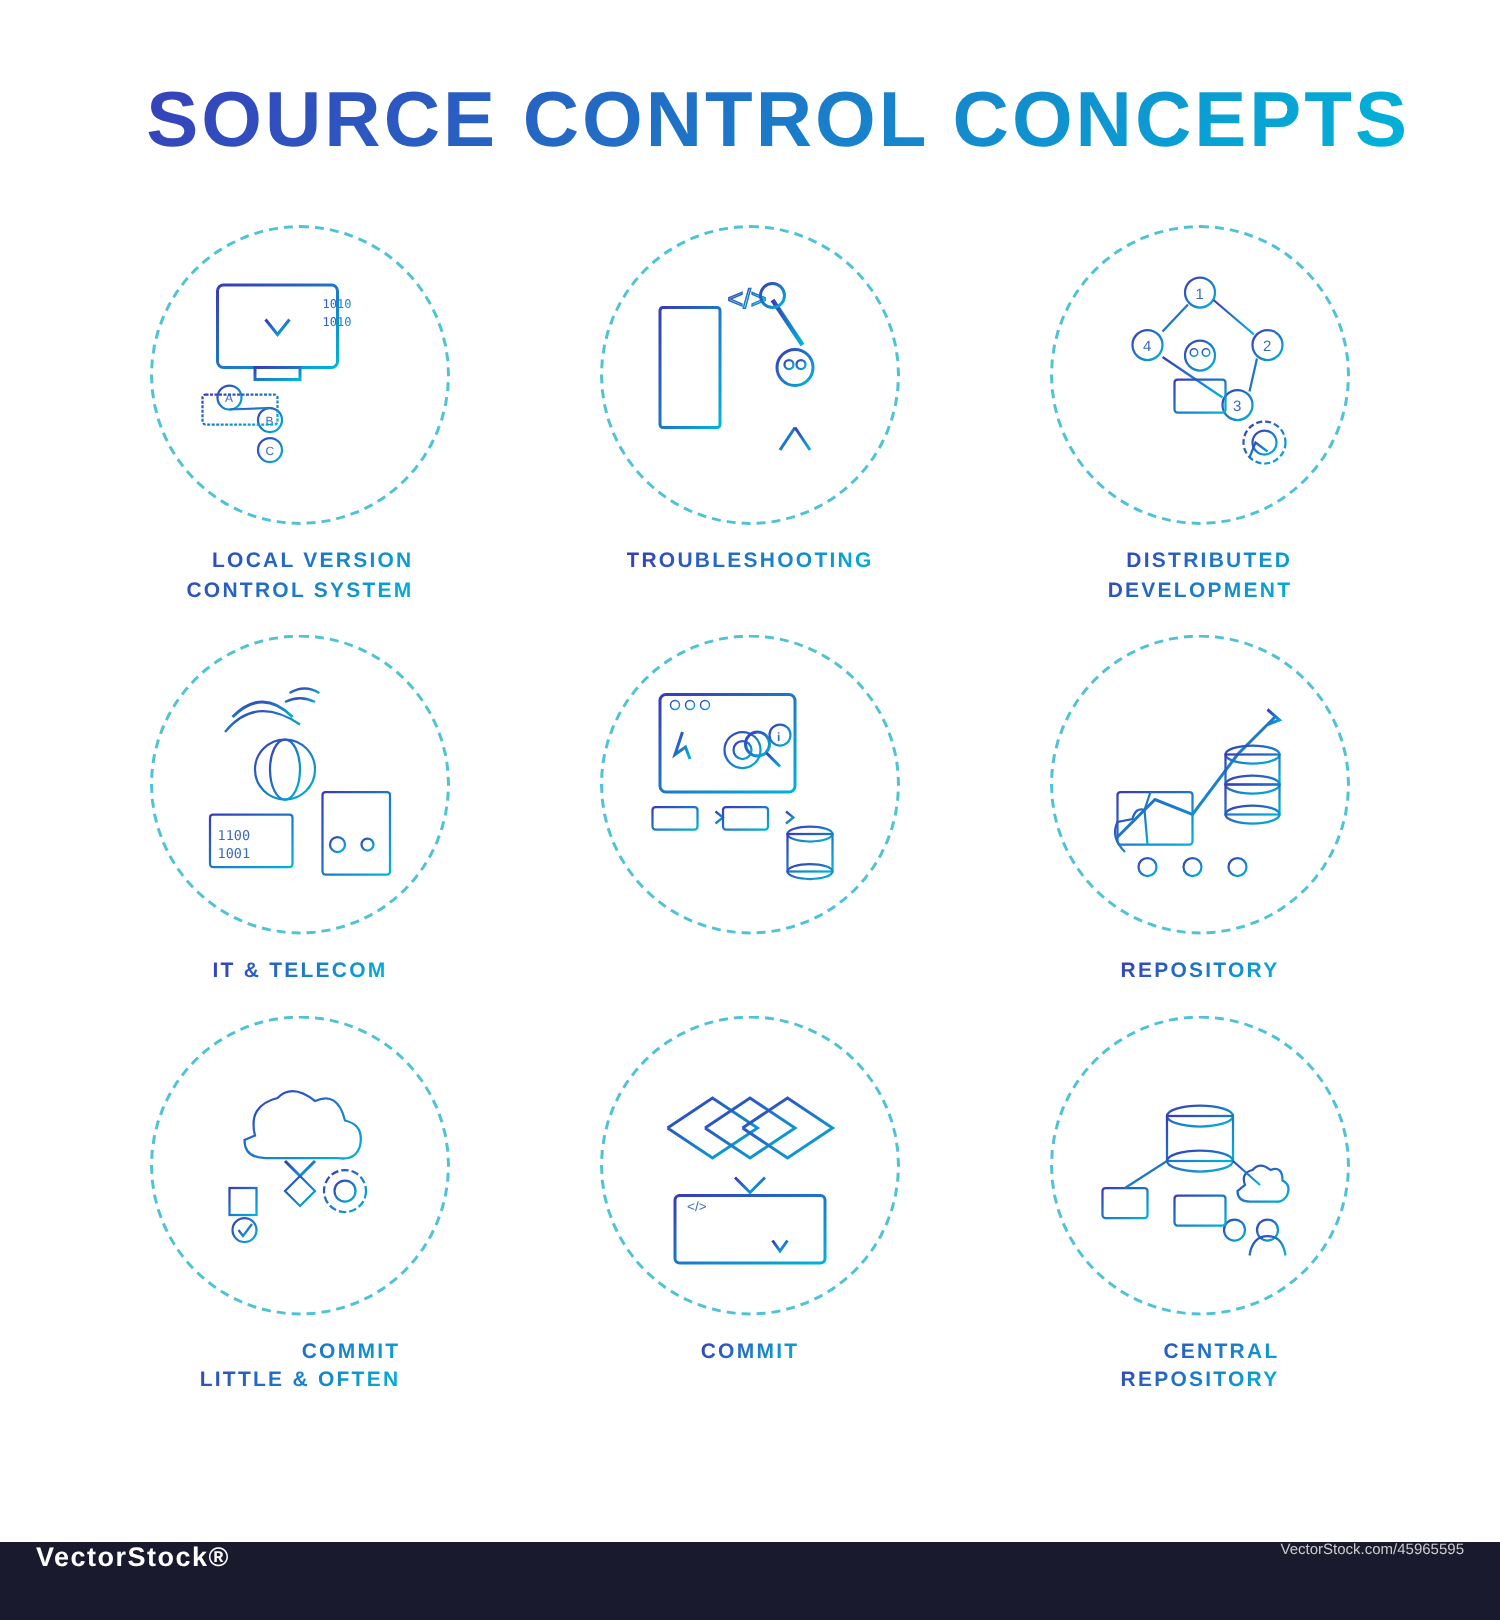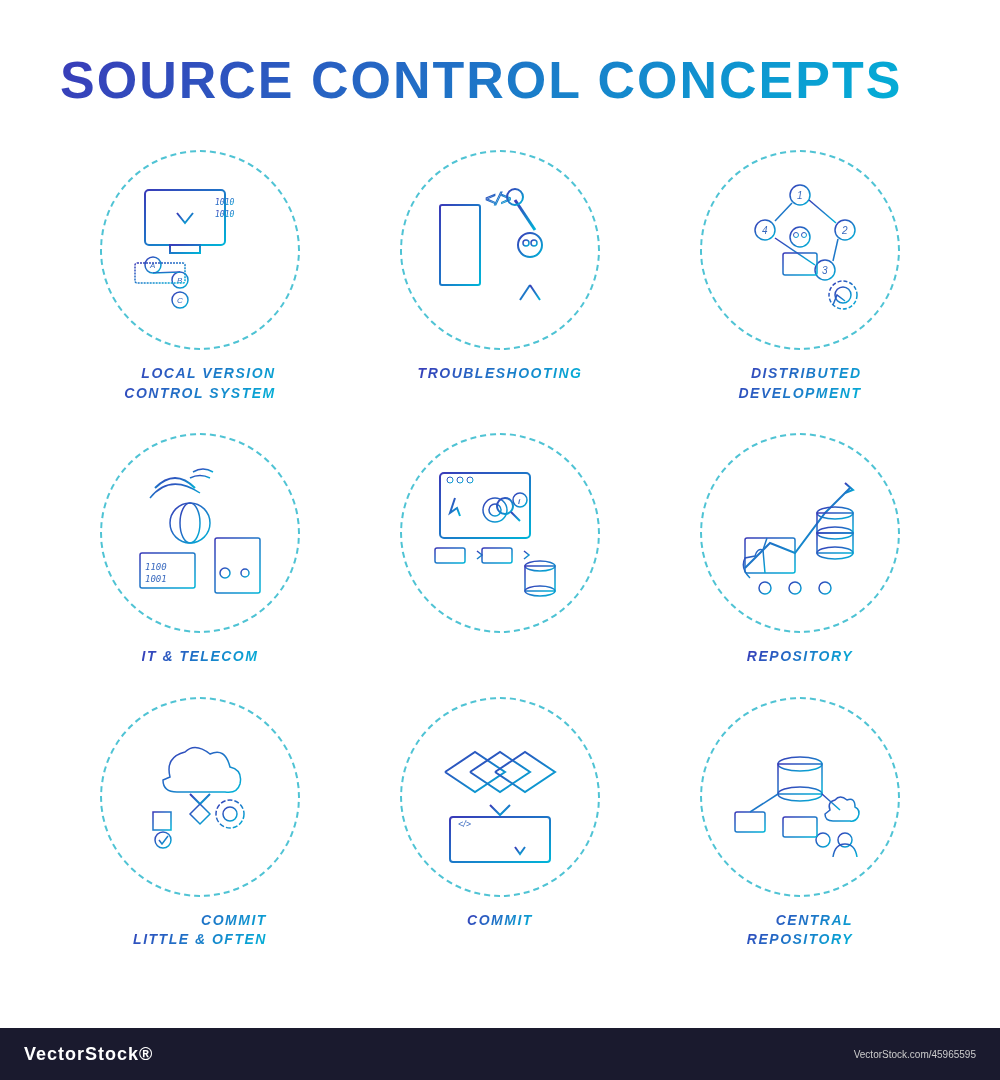--- a/index.html
+++ b/index.html
@@ -10,38 +10,37 @@
       font-family: 'Arial', sans-serif;
       overflow: hidden;
       position: relative;
     }
 
     .main-content {
       padding: 40px 60px 20px 60px;
     }
 
     .page-title {
-      text-align: left;
+      text-align: right;
       font-size: 52px;
       font-weight: 800;
       letter-spacing: 2px;
       background: linear-gradient(135deg, #3a3ab8 0%, #00b4d8 100%);
       -webkit-background-clip: text;
       -webkit-text-fill-color: transparent;
       background-clip: text;
       margin-bottom: 40px;
       padding-top: 10px;
     }
 
     .grid {
       display: grid;
       grid-template-columns: repeat(3, 1fr);
       grid-template-rows: repeat(3, auto);
-      gap: 30px 20px;
-      font-style: italic;
+      gap: 20px 20px;
     }
 
     .concept-item {
       display: flex;
       flex-direction: column;
       align-items: center;
       gap: 14px;
     }
 
     .icon-circle {
@@ -76,21 +75,20 @@
 
     
     .footer-bar {
       position: absolute;
       bottom: 0;
       left: 0;
       width: 1000px;
       height: 52px;
       background: #1a1a2e;
       display: flex;
-      align-items: center;
       justify-content: space-between;
       padding: 0 24px;
     }
 
     .footer-logo {
       color: #fff;
       font-size: 18px;
       font-weight: 700;
       letter-spacing: 1px;
     }

